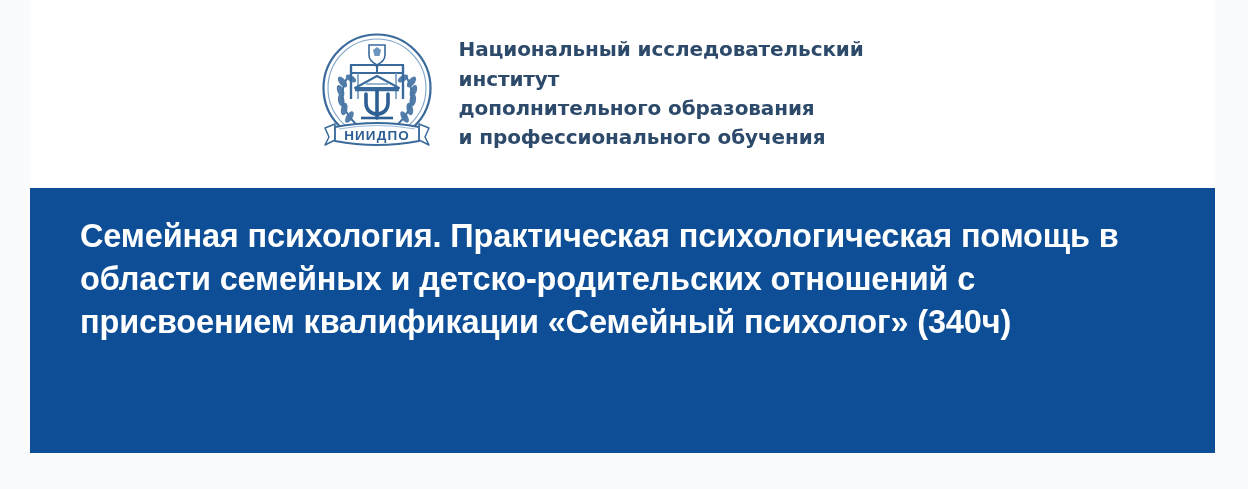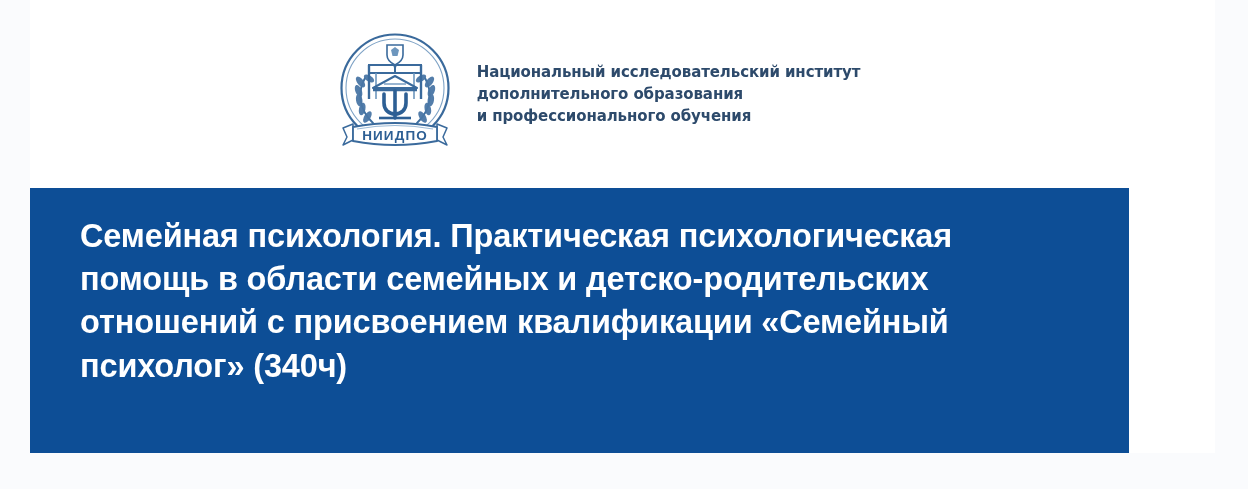--- a/index.html
+++ b/index.html
@@ -64,34 +64,34 @@
   .logo-emblem {
     width: 132px;
     height: 132px;
     flex: 0 0 132px;
     display: block;
   }
 
   .institute-name {
     color: #2d4a6b;
     font-family: "DejaVu Sans", "Liberation Sans", sans-serif;
-    font-size: 15px;
+    font-size: 20px;
     font-weight: bold;
     line-height: 1.47;
     letter-spacing: -0.1px;
     white-space: pre-line;
     max-width: 420px;
   }
 
   
   .title-banner {
     position: absolute;
     left: 30px;
     top: 188px;
-    width: 1099px;
+    width: 1185px;
     height: 265px;
     background: #0d4e96;
   }
 
   .course-title {
     margin: 0;
     padding: 27px 55px 0 50px;
     color: #ffffff;
     font-family: "Liberation Sans", "DejaVu Sans", sans-serif;
     font-size: 32.5px;

